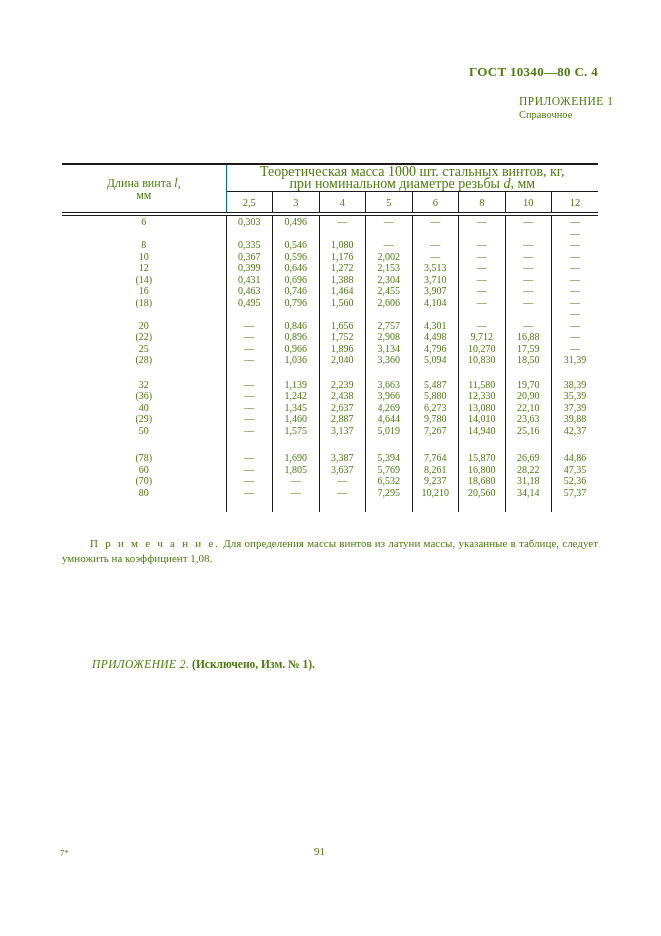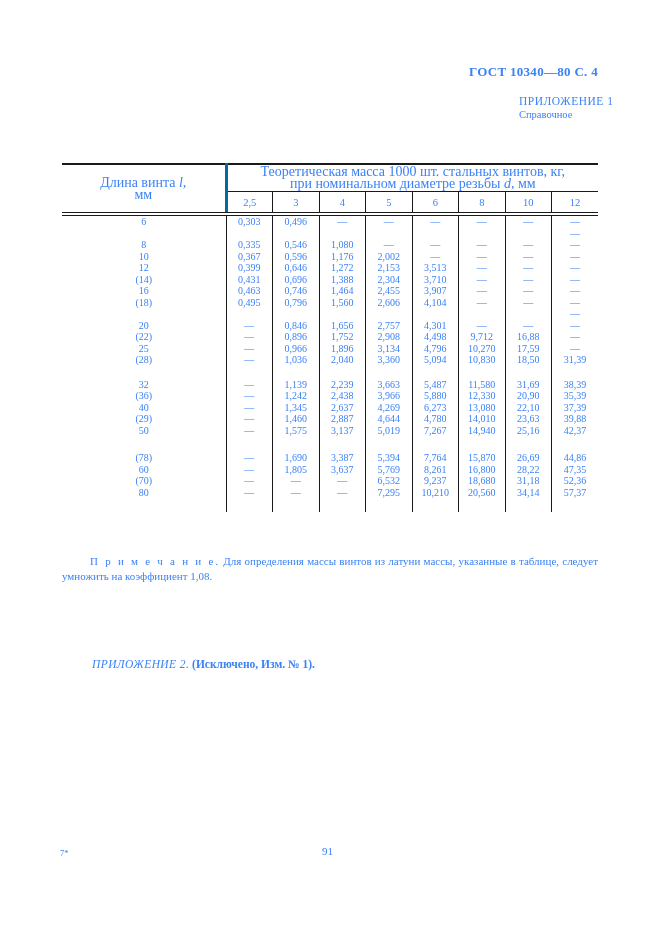--- a/index.html
+++ b/index.html
@@ -1,21 +1,21 @@
 <!DOCTYPE html>
 <html><head>
 <meta charset="utf-8">
 <style>
   html,body{margin:0;padding:0;background:#888;}
   .page{
     position:relative;
     width:661px;height:936px;
     background:#ffffff;
     font-family:"Liberation Serif","DejaVu Serif",serif;
-    color:#3b82f6;
+    color:#4d7c0f;
     overflow:hidden;
   }
   .doc-header{
     position:absolute;top:64px;left:62px;width:536px;
     text-align:right;font-weight:bold;font-size:13px;letter-spacing:0.3px;
   }
   .appendix1{
     position:absolute;top:95px;left:519px;
     line-height:13px;
   }
@@ -25,52 +25,52 @@
   .tbl-wrap{position:absolute;top:163px;left:62px;width:536px;}
   table.mass{
     border-collapse:collapse;table-layout:fixed;width:536px;
     border-top:2px solid #1a1a1a;
   }
   table.mass th, table.mass td{
     padding:0;margin:0;text-align:center;vertical-align:middle;
     font-weight:normal;overflow:hidden;white-space:nowrap;
   }
   th.col1h{
-    font-size:14px;line-height:12px;
-    border-right:3px solid #0369a1;
+    font-size:12px;line-height:12px;
+    border-right:1px solid #0369a1;
     border-bottom:4px double #1a1a1a;
   }
   th.spanh{
     font-size:14px;line-height:12px;
     border-bottom:1px solid #1a1a1a;
     height:26px;
   }
   tr.diam-row th{
     font-size:10.5px;height:20px;
     border-bottom:4px double #1a1a1a;
   }
   tr.diam-row th + th{border-left:1px solid #1a1a1a;}
   tbody td{
     font-size:10px;height:11.5px;line-height:11.5px;
   }
   tbody td + td{border-left:1px solid #1a1a1a;}
   tbody tr.gap td{font-size:1px;}
 
   .note{
     position:absolute;top:536px;left:62px;width:536px;
-    font-size:11px;line-height:15px;text-align:justify;text-indent:28px;margin-top:18px;
+    font-size:11px;line-height:15px;text-align:justify;text-indent:28px;
   }
   .note .sp{letter-spacing:2px;}
   .appendix2{
     position:absolute;top:615px;left:92px;font-size:11.5px;margin-top:43px;
   }
   .appendix2 .a2t{font-style:italic;letter-spacing:0.4px;}
   .appendix2 .a2n{font-weight:bold;}
   .footer-sig{position:absolute;top:848px;left:60px;font-size:8.5px;}
-  .footer-page{position:absolute;top:845px;left:322px;font-size:11px;}
+  .footer-page{position:absolute;top:845px;left:314px;font-size:11px;}
 </style>
 </head>
 <body>
 
 <div class="page">
 
   <div class="doc-header">ГОСТ 10340—80  С. 4</div>
 
   <div class="appendix1">
     <div class="t1">ПРИЛОЖЕНИЕ 1</div>
@@ -268,21 +268,21 @@
             <td></td>
           </tr>
           <tr>
             <td>32</td>
             <td>—</td>
             <td>1,139</td>
             <td>2,239</td>
             <td>3,663</td>
             <td>5,487</td>
             <td>11,580</td>
-            <td>31,69</td>
+            <td>19,70</td>
             <td>38,39</td>
           </tr>
           <tr>
             <td>(36)</td>
             <td>—</td>
             <td>1,242</td>
             <td>2,438</td>
             <td>3,966</td>
             <td>5,880</td>
             <td>12,330</td>
@@ -299,21 +299,21 @@
             <td>13,080</td>
             <td>22,10</td>
             <td>37,39</td>
           </tr>
           <tr>
             <td>(29)</td>
             <td>—</td>
             <td>1,460</td>
             <td>2,887</td>
             <td>4,644</td>
-            <td>4,780</td>
+            <td>9,780</td>
             <td>14,010</td>
             <td>23,63</td>
             <td>39,88</td>
           </tr>
           <tr>
             <td>50</td>
             <td>—</td>
             <td>1,575</td>
             <td>3,137</td>
             <td>5,019</td>

